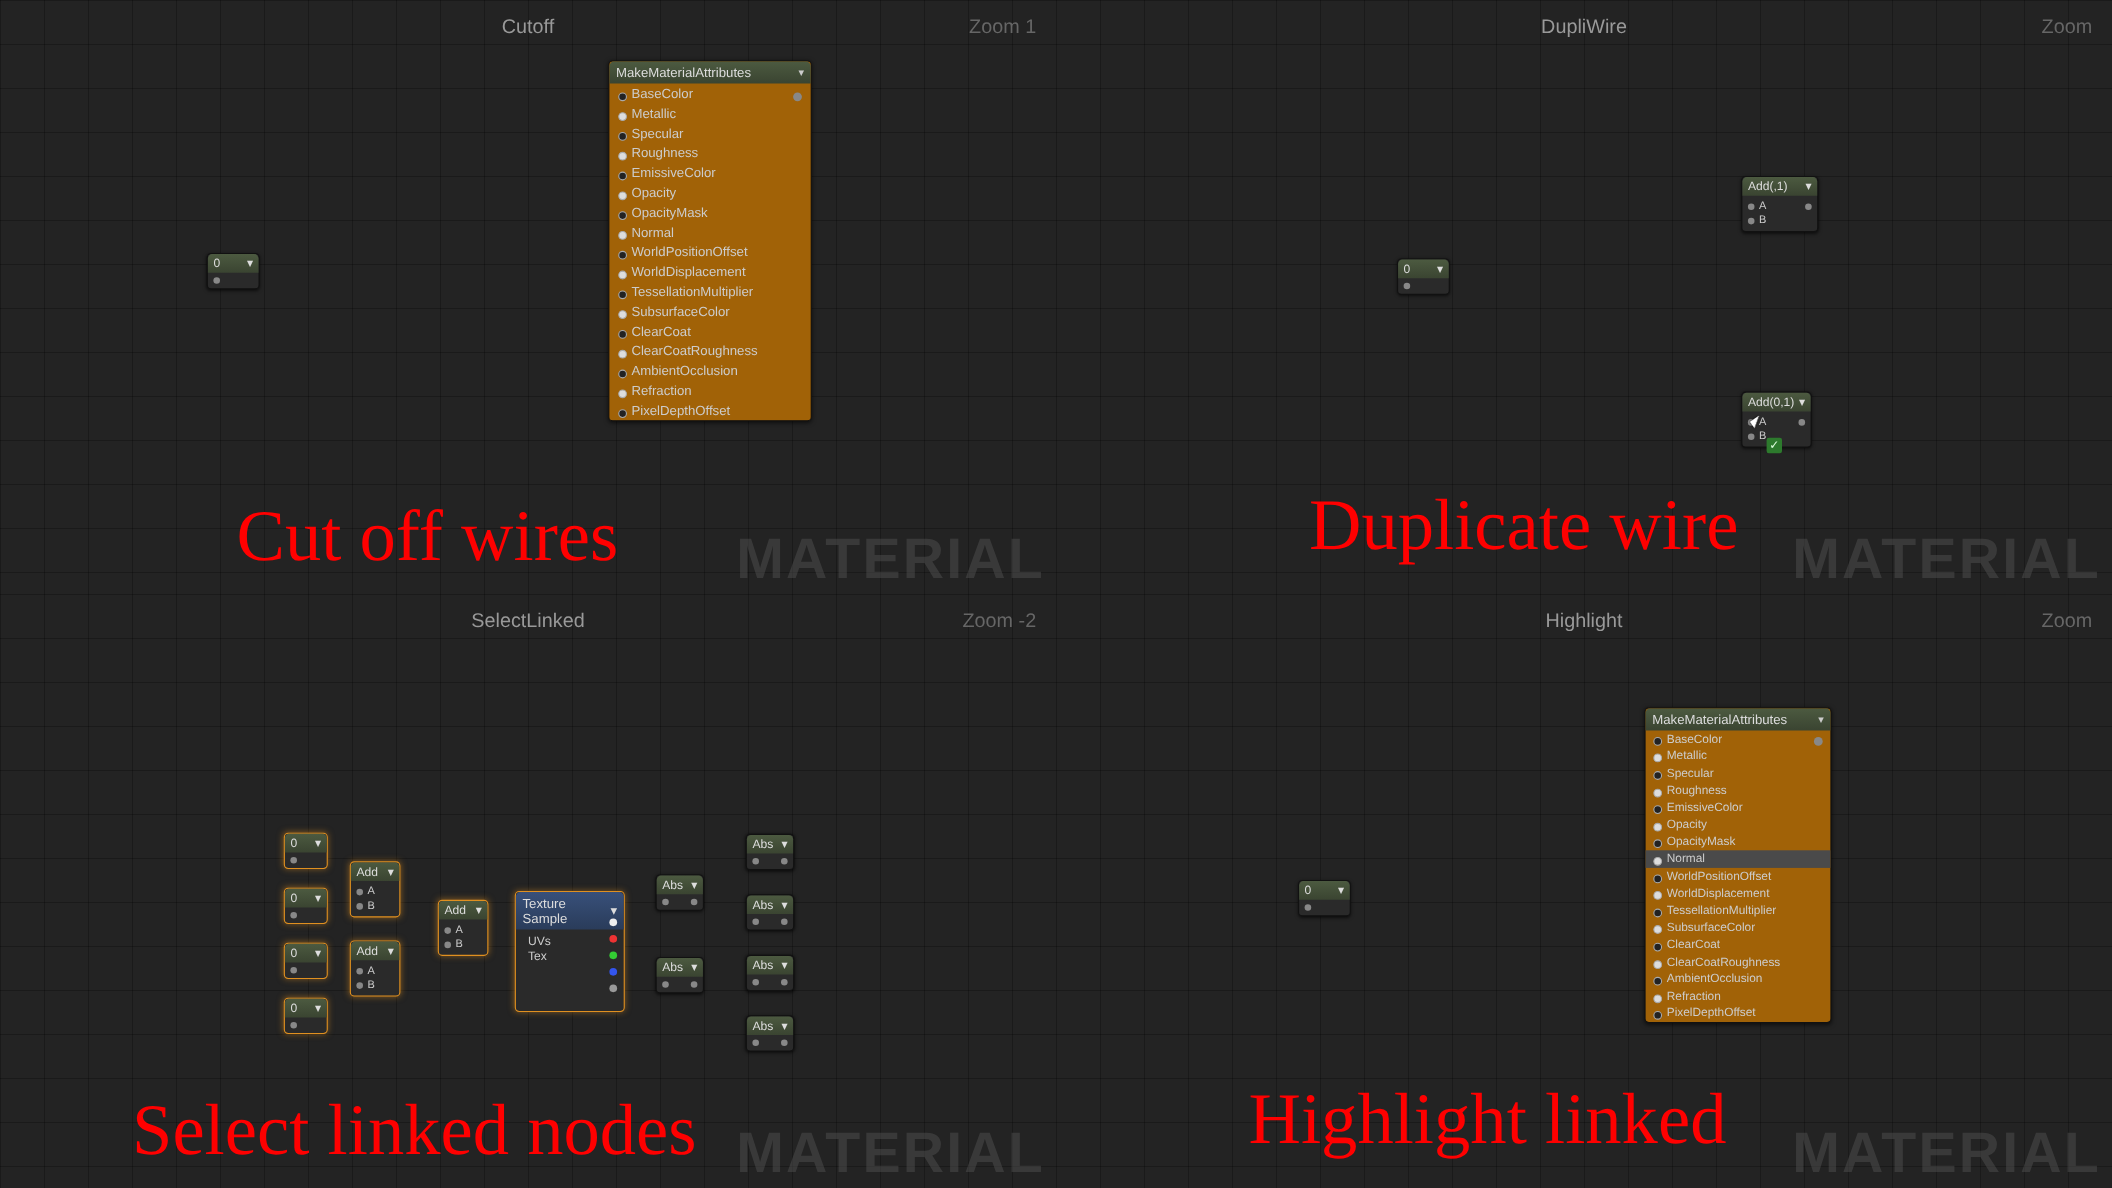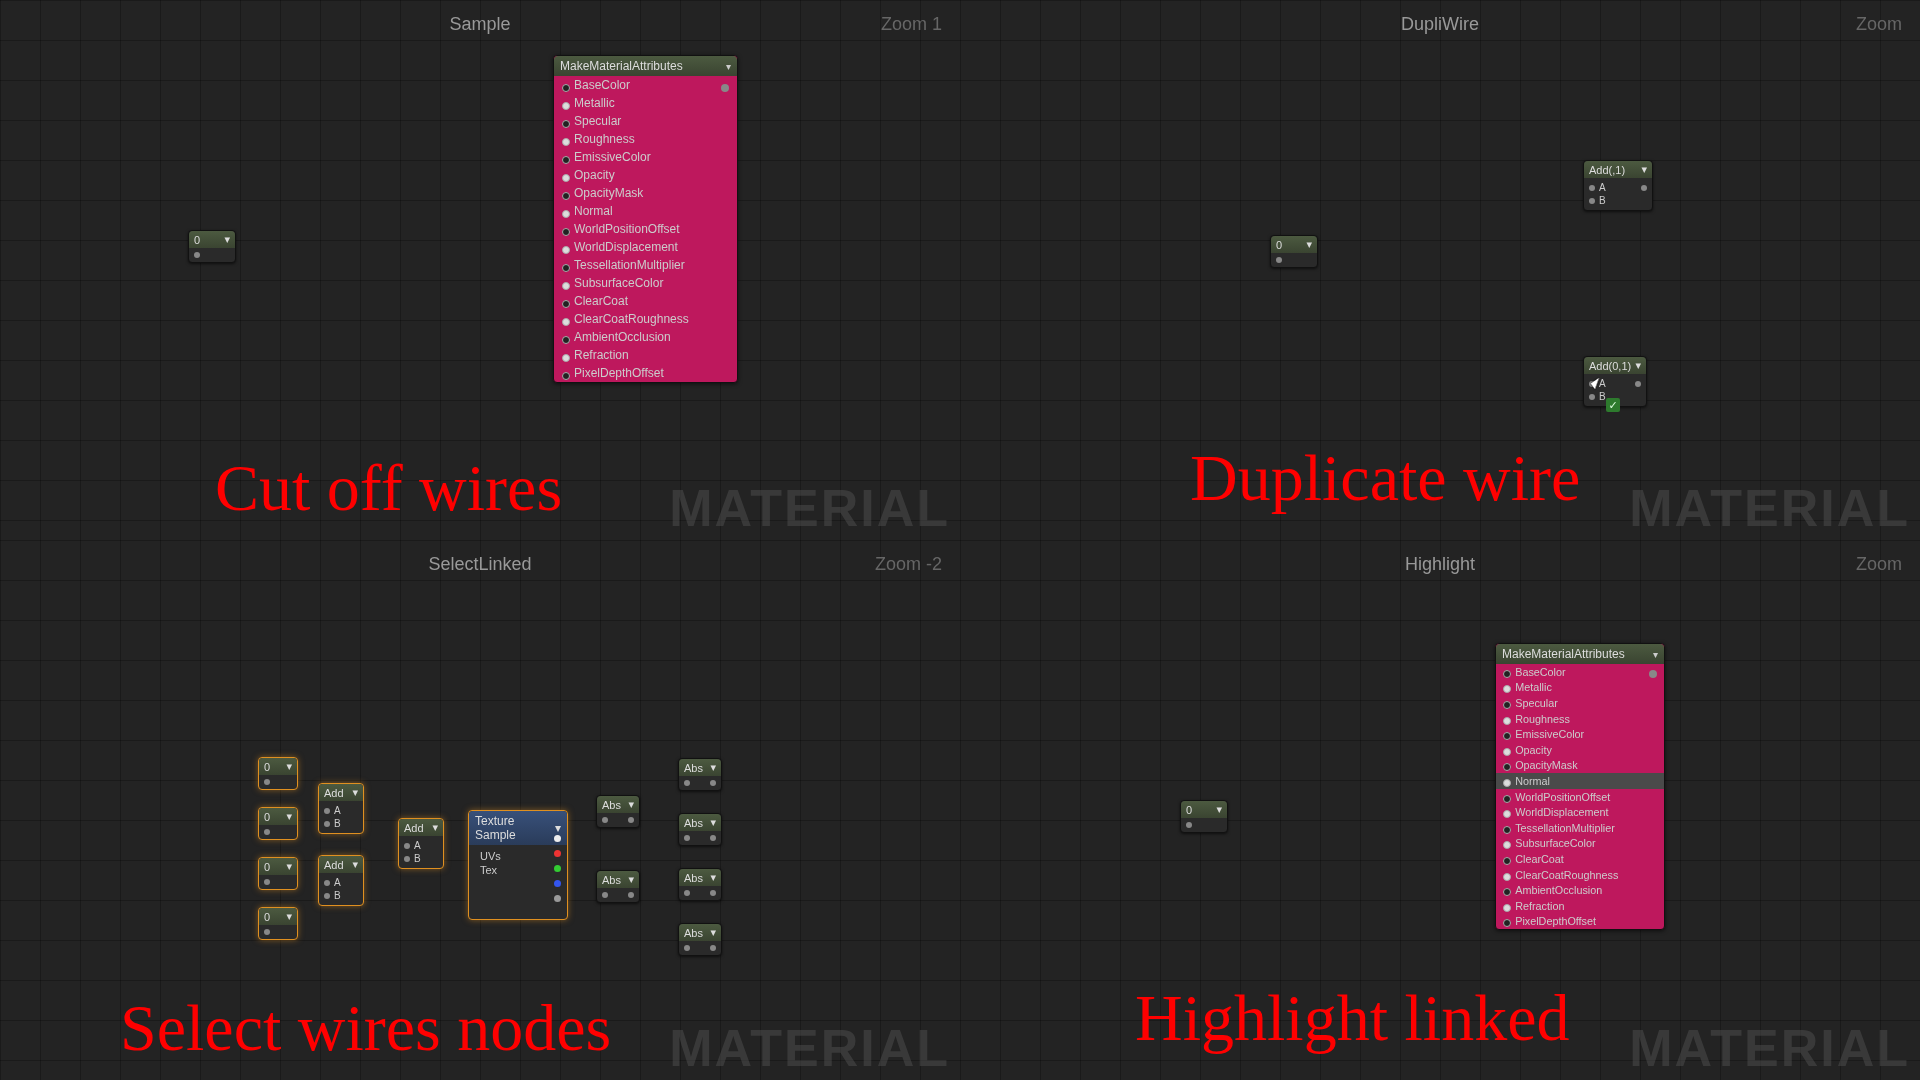--- a/index.html
+++ b/index.html
@@ -58,21 +58,21 @@
   }
   .caption {
     position: absolute;
     color: #ff0000;
     font-size: 66px;
     font-family: "Times New Roman", serif;
     white-space: nowrap;
   }
   .node {
     position: absolute;
-    background: #be185d;
+    background: #a16207;
     border: 1px solid #111;
     border-radius: 4px;
     box-shadow: 0 1px 4px rgba(0,0,0,0.6);
   }
   .node-header {
     background: linear-gradient(#4c5a40,#3a4431);
     color: #ddd;
     font-size: 12px;
     padding: 3px 6px;
     border-radius: 4px 4px 0 0;
@@ -197,21 +197,21 @@
   .tex-node .odot {
     width: 7px; height: 7px; border-radius: 50%;
     display:inline-block;
   }
 </style>
 </head>
 <body>
 
 <div class="quadrant q-tl">
   <div class="grid-bg"></div>
-  <div class="quad-title">Sample</div>
+  <div class="quad-title">Cutoff</div>
   <div class="zoom-label">Zoom 1</div>
   <div class="watermark">MATERIAL</div>
 
   <div class="small-node" style="left:188px; top:230px; width:48px;">
     <div class="hdr">
         <span>0</span>
         <span class="tri">▾</span>
       </div>
     <div class="body">
         <div class="prow">
@@ -607,21 +607,21 @@
 
     <path class="wire" d="M 568 296 C 582 296, 582 275, 598 275"></path>
     <path class="wire" d="M 568 360 C 582 360, 582 350, 598 350"></path>
 
     <path class="wire" d="M 640 275 C 660 275, 660 238, 680 238"></path>
     <path class="wire" d="M 640 275 C 660 275, 660 293, 680 293"></path>
     <path class="wire" d="M 640 350 C 660 350, 660 348, 680 348"></path>
     <path class="wire" d="M 640 350 C 660 350, 660 403, 680 403"></path>
   </svg>
 
-  <div class="caption" style="left:120px; top:450px;">Select wires nodes</div>
+  <div class="caption" style="left:120px; top:450px;">Select linked nodes</div>
 </div>
 
 <div class="quadrant q-br">
   <div class="grid-bg"></div>
   <div class="quad-title">Highlight</div>
   <div class="zoom-label">Zoom</div>
   <div class="watermark">MATERIAL</div>
 
   <div class="small-node" style="left:220px; top:260px; width:48px;">
     <div class="hdr">

